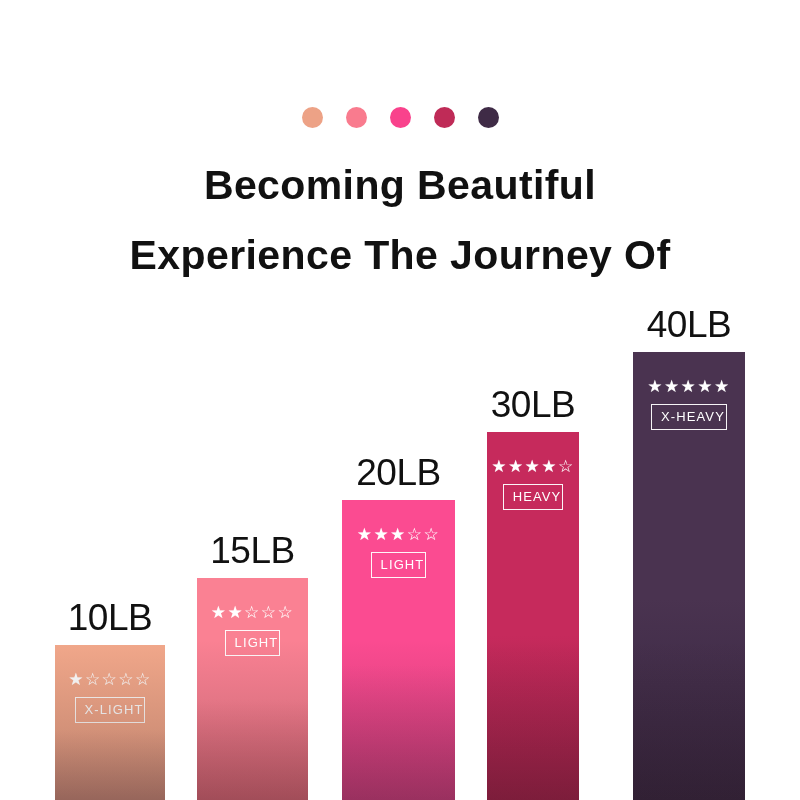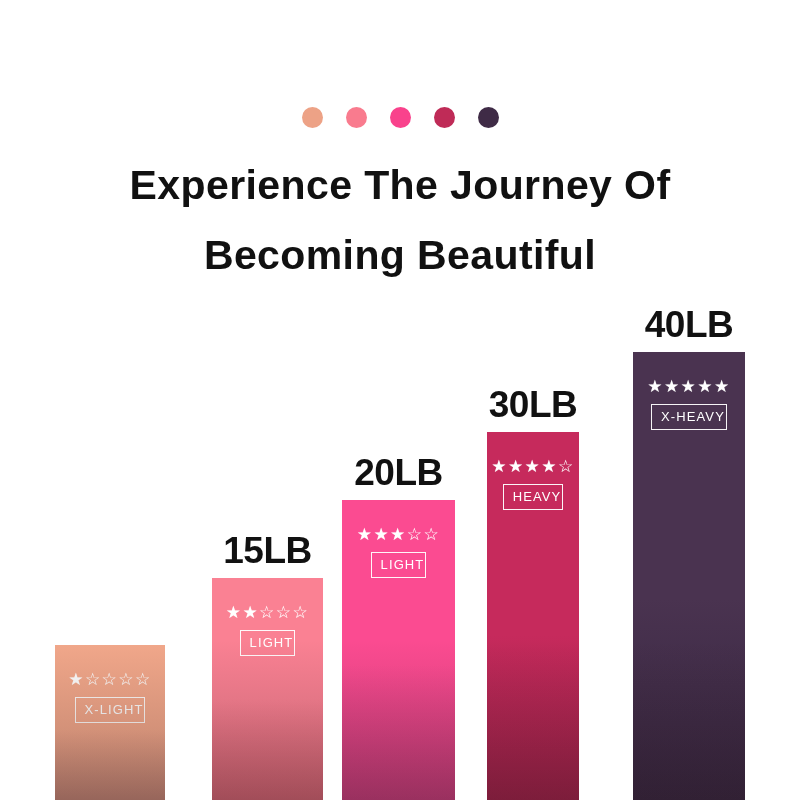--- a/index.html
+++ b/index.html
@@ -69,21 +69,21 @@
     bottom: 0;
   }
   .bar-weight {
     position: absolute;
     left: 50%;
     transform: translateX(-50%);
     bottom: 100%;
     margin-bottom: 6px;
     color: #111111;
     font-size: 37px;
-    font-weight: bold;
+    font-weight: normal;
     white-space: nowrap;
     letter-spacing: -0.5px;
   }
   .bar {
     position: relative;
     width: 100%;
     height: 100%;
     overflow: hidden;
   }
   .bar-shade {
@@ -132,37 +132,38 @@
 
   <div class="dot-row">
     <span class="dot" style="background: rgb(237, 162, 134);"></span>
     <span class="dot" style="background: rgb(249, 123, 142);"></span>
     <span class="dot" style="background: rgb(249, 66, 140);"></span>
     <span class="dot" style="background: rgb(191, 43, 87);"></span>
     <span class="dot" style="background: rgb(63, 43, 70);"></span>
   </div>
 
   <div class="heading">
+    <span class="heading-line">Becoming Beautiful</span>
     <span class="heading-line">Experience The Journey Of</span>
-    <span class="heading-line">Becoming Beautiful</span>
   </div>
 
   <div class="chart">
 
     <div class="bar-group" style="left: 55px; width: 110px; height: 155px;">
+      <div class="bar-weight">10LB</div>
       <div class="bar" style="background: linear-gradient(rgb(242, 168, 139) 0%, rgb(242, 168, 139) 55%, rgb(192, 132, 117) 100%);">
         <div class="bar-inner">
           <div class="stars">★☆☆☆☆</div>
           <div class="badge">X-LIGHT</div>
         </div>
         <div class="bar-shade"></div>
       </div>
     </div>
 
-    <div class="bar-group" style="left: 212px; width: 111px; height: 222px;">
+    <div class="bar-group" style="left: 197px; width: 111px; height: 222px;">
       <div class="bar-weight">15LB</div>
       <div class="bar" style="background: linear-gradient(rgb(250, 129, 147) 0%, rgb(250, 129, 147) 55%, rgb(207, 98, 114) 100%);">
         <div class="bar-inner">
           <div class="stars">★★☆☆☆</div>
           <div class="badge">LIGHT</div>
         </div>
         <div class="bar-shade"></div>
       </div>
     </div>
 

